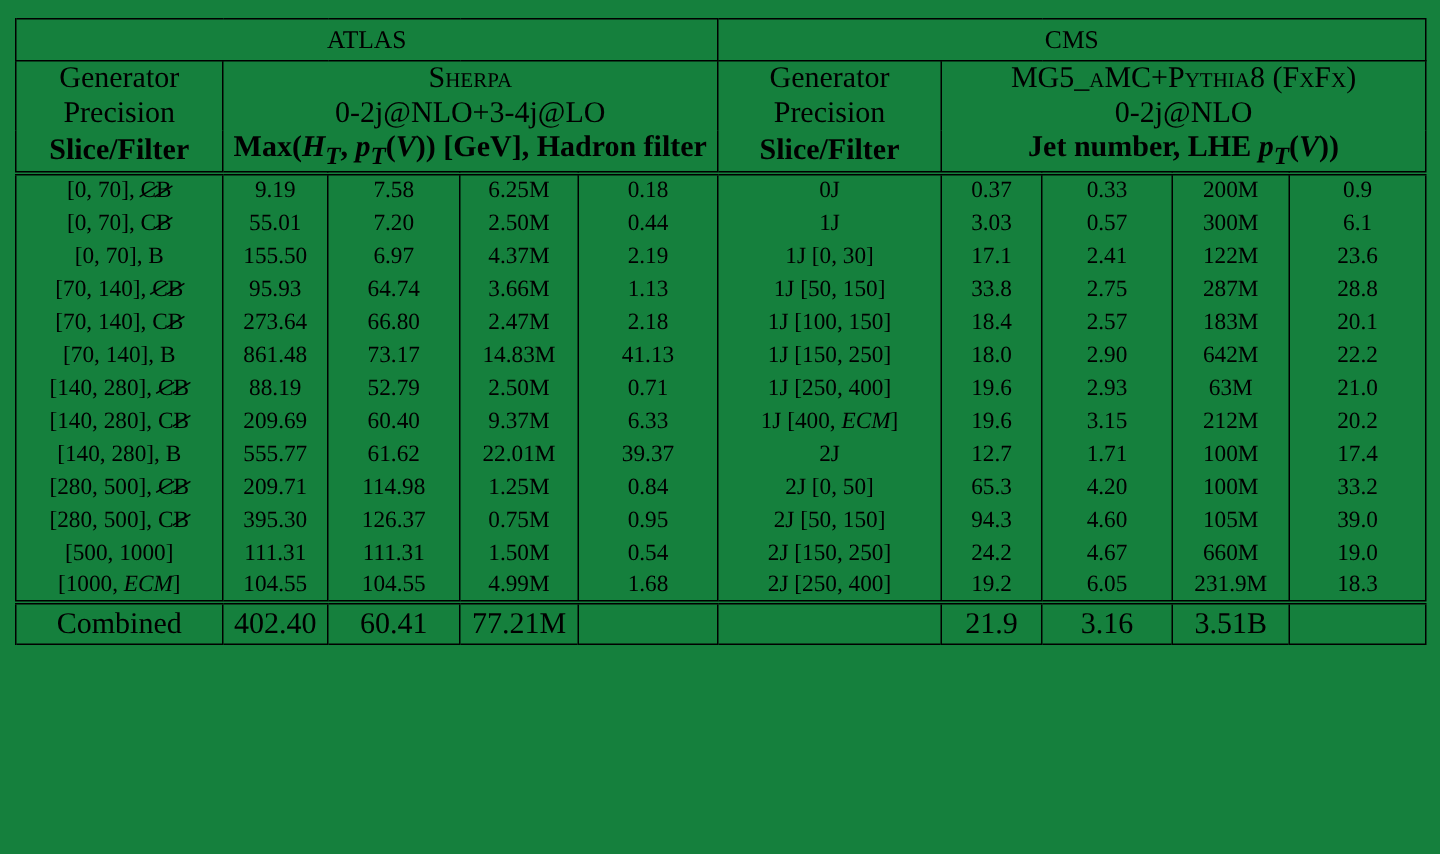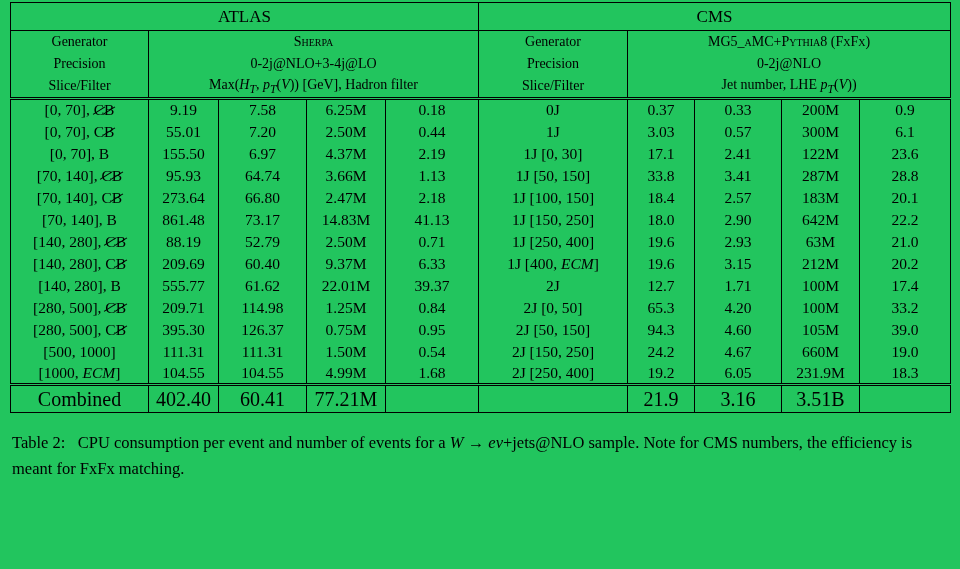--- a/index.html
+++ b/index.html
@@ -6,22 +6,22 @@
     margin: 0;
     padding: 0;
     background: #ffffff;
     color: #000000;
     font-family: "Liberation Serif", "DejaVu Serif", serif;
   }
   .page {
     width: 960px;
     height: 569px;
     box-sizing: border-box;
-    padding: 2px 0 0 10px;
-    background: #22c55e;
+    padding: 12px 0 0 10px;
+    background: #15803d;
     overflow: hidden;
   }
   table.cpu-table {
     border-collapse: collapse;
     table-layout: fixed;
     width: 941px;
     border: 1px solid #000;
   }
   .cpu-table th, .cpu-table td {
     border-left: 1px solid #000;
@@ -31,22 +31,22 @@
     vertical-align: middle;
     padding: 0 2px;
     overflow: hidden;
     white-space: nowrap;
   }
   tr.title-row th {
     height: 27px;
     font-size: 17px;
     border-bottom: 1px solid #000;
   }
-  tr.meta-row th { height: 22px; font-size: 14px; margin-top: 32px; }
-  tr.meta-last th { border-bottom: 3px double #000; }
+  tr.meta-row th { height: 22px; font-size: 20px; margin-top: 32px; }
+  tr.meta-last th { border-bottom: 3px double #000; font-weight: bold; }
   tr.cols-row th {
     height: 26px;
     font-size: 16px;
     border-bottom: 1px solid #000;
   }
   tbody tr { height: 22px; }
   tbody td { font-size: 15.5px; }
   tfoot td {
     height: 26px;
     font-size: 20px;
@@ -151,21 +151,21 @@
     <td>23.6</td>
   </tr>
         <tr>
     <td>[70, 140], <span class="cx">C</span><span class="cx">B</span></td>
     <td>95.93</td>
     <td>64.74</td>
     <td>3.66M</td>
     <td>1.13</td>
     <td>1J [50, 150]</td>
     <td>33.8</td>
-    <td>3.41</td>
+    <td>2.75</td>
     <td>287M</td>
     <td>28.8</td>
   </tr>
         <tr>
     <td>[70, 140], C<span class="cx">B</span></td>
     <td>273.64</td>
     <td>66.80</td>
     <td>2.47M</td>
     <td>2.18</td>
     <td>1J [100, 150]</td>
@@ -280,15 +280,14 @@
         <td></td>
         <td></td>
         <td>21.9</td>
         <td>3.16</td>
         <td>3.51B</td>
         <td></td>
       </tr>
     </tfoot>
   </table>
 
-  <div class="caption">Table 2:&nbsp;&nbsp;&nbsp;CPU consumption per event and number of events for a <i>W</i> → <i>eν</i>+jets@NLO sample. Note for CMS numbers, the efficiency is meant for FxFx matching.</div>
 
 </div>
 
 </body></html>

